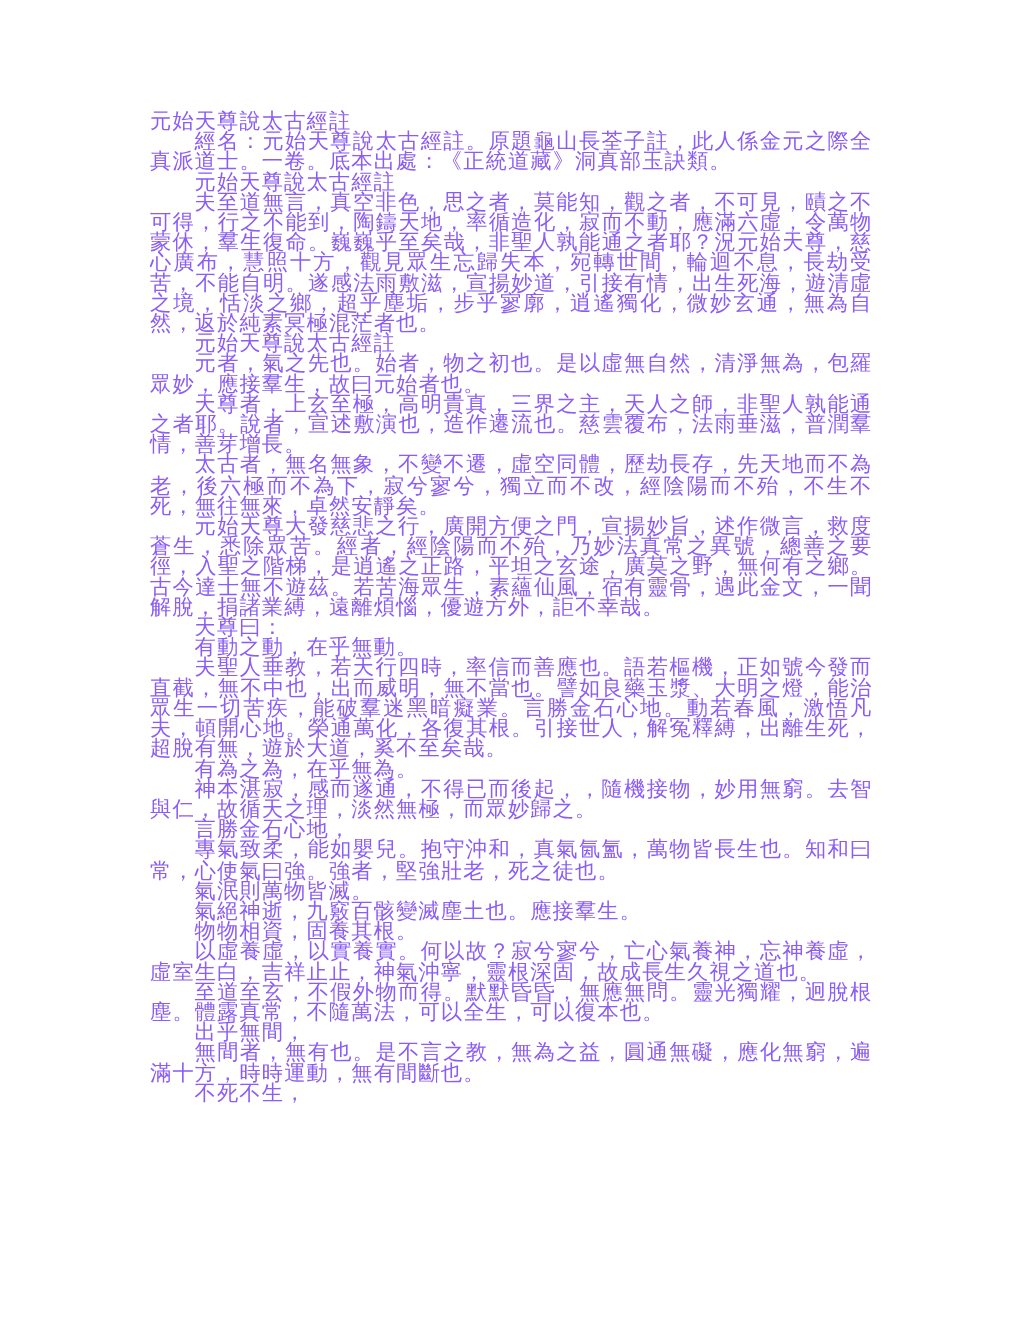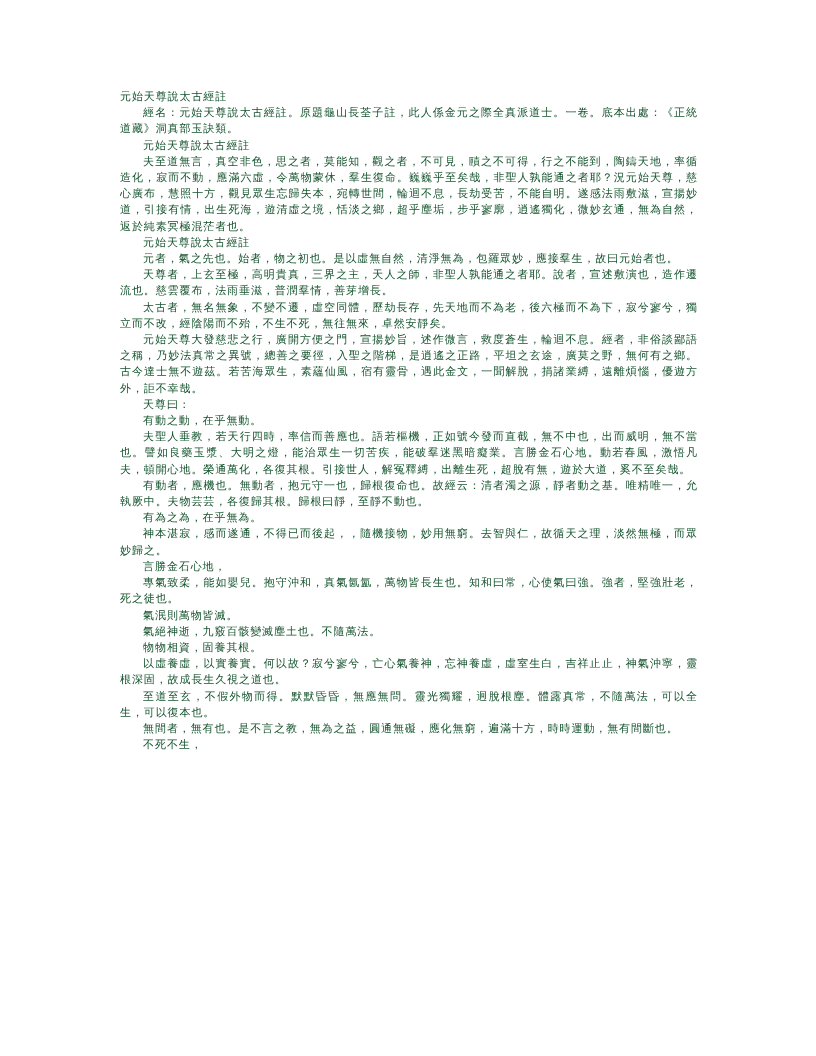--- a/index.html
+++ b/index.html
@@ -3,50 +3,50 @@
   <meta charset="utf-8">
   <style>
     html, body { margin: 0; padding: 0; background: #ffffff; }
     body { width: 816px; height: 1056px; position: relative; overflow: hidden; }
     .page {
       position: absolute;
       left: 120px;
       top: 89px;
       width: 578px;
       font-family: "DejaVu Serif", "Liberation Serif", serif;
-      font-size: 11px;
+      font-size: 17px;
       line-height: 16.2px;
-      color: #14532d;
+      color: #8b5cf6;
       letter-spacing: 0.9px;
     }
     .para { margin: 0; text-align: justify; text-align-last: left; }
     .indent { text-indent: 2.1em; }
     .title { margin: 0; }
   </style>
 </head>
 <body>
 
 <div class="page">
   <p class="title">元始天尊說太古經註</p>
   <p class="para indent">經名：元始天尊說太古經註。原題龜山長荃子註，此人係金元之際全真派道士。一卷。底本出處：《正統道藏》洞真部玉訣類。</p>
   <p class="para indent">元始天尊說太古經註</p>
   <p class="para indent">夫至道無言，真空非色，思之者，莫能知，觀之者，不可見，賾之不可得，行之不能到，陶鑄天地，率循造化，寂而不動，應滿六虛，令萬物蒙休，羣生復命。巍巍乎至矣哉，非聖人孰能通之者耶？況元始天尊，慈心廣布，慧照十方，觀見眾生忘歸失本，宛轉世間，輪迴不息，長劫受苦，不能自明。遂感法雨敷滋，宣揚妙道，引接有情，出生死海，遊清虛之境，恬淡之鄉，超乎塵垢，步乎寥廓，逍遙獨化，微妙玄通，無為自然，返於純素冥極混茫者也。</p>
   <p class="para indent">元始天尊說太古經註</p>
   <p class="para indent">元者，氣之先也。始者，物之初也。是以虛無自然，清淨無為，包羅眾妙，應接羣生，故曰元始者也。</p>
   <p class="para indent">天尊者，上玄至極，高明貴真，三界之主，天人之師，非聖人孰能通之者耶。說者，宣述敷演也，造作遷流也。慈雲覆布，法雨垂滋，普潤羣情，善芽增長。</p>
   <p class="para indent">太古者，無名無象，不變不遷，虛空同體，歷劫長存，先天地而不為老，後六極而不為下，寂兮寥兮，獨立而不改，經陰陽而不殆，不生不死，無往無來，卓然安靜矣。</p>
-  <p class="para indent">元始天尊大發慈悲之行，廣開方便之門，宣揚妙旨，述作微言，救度蒼生，輪迴不息。經者，非俗談鄙語之稱，乃妙法真常之異號，總善之要徑，入聖之階梯，是逍遙之正路，平坦之玄途，廣莫之野，無何有之鄉。古今達士無不遊茲。若苦海眾生，素蘊仙風，宿有靈骨，遇此金文，一聞解脫，捐諸業縛，遠離煩惱，優遊方外，詎不幸哉。</p>
+  <p class="para indent">元始天尊大發慈悲之行，廣開方便之門，宣揚妙旨，述作微言，救度蒼生，悉除眾苦。經者，經陰陽而不殆，乃妙法真常之異號，總善之要徑，入聖之階梯，是逍遙之正路，平坦之玄途，廣莫之野，無何有之鄉。古今達士無不遊茲。若苦海眾生，素蘊仙風，宿有靈骨，遇此金文，一聞解脫，捐諸業縛，遠離煩惱，優遊方外，詎不幸哉。</p>
   <p class="para indent">天尊曰：</p>
   <p class="para indent">有動之動，在乎無動。</p>
   <p class="para indent">夫聖人垂教，若天行四時，率信而善應也。語若樞機，正如號今發而直截，無不中也，出而威明，無不當也。譬如良藥玉漿、大明之燈，能治眾生一切苦疾，能破羣迷黑暗癡業。言勝金石心地。動若春風，激悟凡夫，頓開心地。榮通萬化，各復其根。引接世人，解冤釋縛，出離生死，超脫有無，遊於大道，奚不至矣哉。</p>
-  <p class="para indent">有動者，應機也。無動者，抱元守一也，歸根復命也。故經云：清者濁之源，靜者動之基。唯精唯一，允執厥中。夫物芸芸，各復歸其根。歸根曰靜，至靜不動也。</p>
   <p class="para indent">有為之為，在乎無為。</p>
   <p class="para indent">神本湛寂，感而遂通，不得已而後起，，隨機接物，妙用無窮。去智與仁，故循天之理，淡然無極，而眾妙歸之。</p>
   <p class="para indent">言勝金石心地，</p>
   <p class="para indent">專氣致柔，能如嬰兒。抱守沖和，真氣氤氳，萬物皆長生也。知和曰常，心使氣曰強。強者，堅強壯老，死之徒也。</p>
   <p class="para indent">氣泯則萬物皆滅。</p>
-  <p class="para indent">氣絕神逝，九竅百骸變滅塵土也。不隨萬法。</p>
+  <p class="para indent">氣絕神逝，九竅百骸變滅塵土也。應接羣生。</p>
   <p class="para indent">物物相資，固養其根。</p>
   <p class="para indent">以虛養虛，以實養實。何以故？寂兮寥兮，亡心氣養神，忘神養虛，虛室生白，吉祥止止，神氣沖寧，靈根深固，故成長生久視之道也。</p>
   <p class="para indent">至道至玄，不假外物而得。默默昏昏，無應無問。靈光獨耀，迥脫根塵。體露真常，不隨萬法，可以全生，可以復本也。</p>
+  <p class="para indent">出乎無間，</p>
   <p class="para indent">無間者，無有也。是不言之教，無為之益，圓通無礙，應化無窮，遍滿十方，時時運動，無有間斷也。</p>
   <p class="para indent">不死不生，</p>
 </div>
 
 </body></html>

